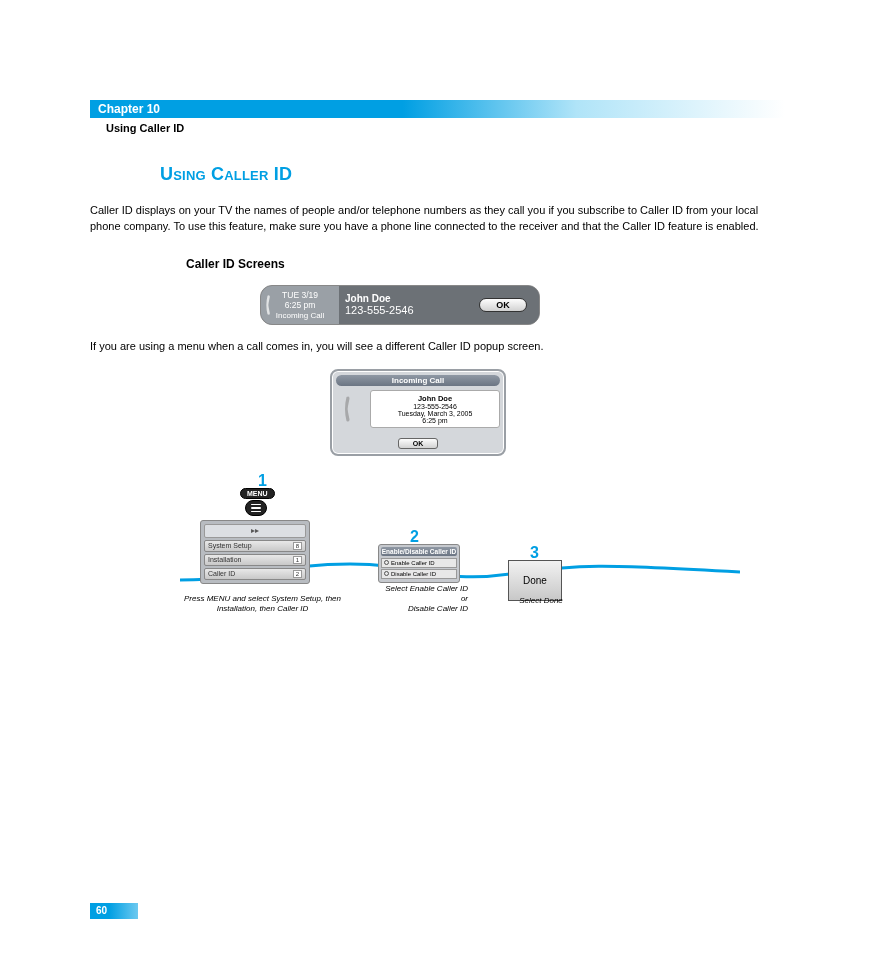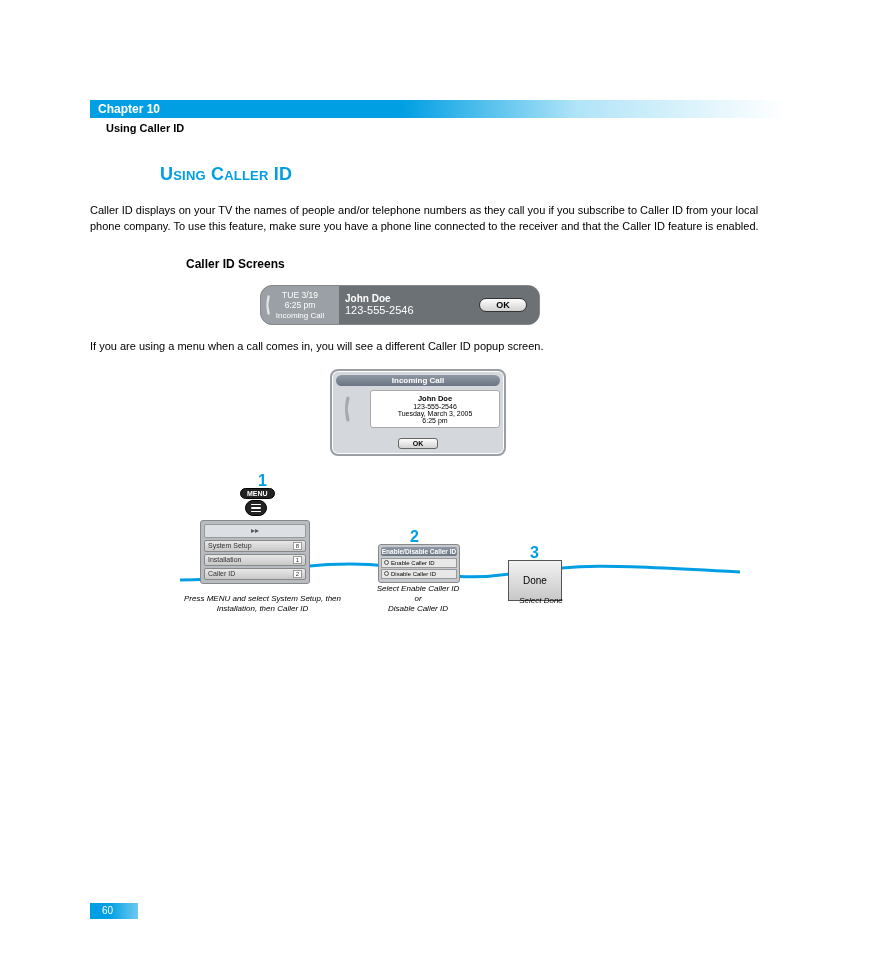--- a/index.html
+++ b/index.html
@@ -297,21 +297,21 @@
   }
   .radio-dot{
     width:5px;height:5px;border:1px solid #555;border-radius:50%;display:inline-block;
   }
   .step2-caption {
     position: absolute;
     left: 158px; top: 108px;
     width: 100px;
     font-size: 8px;
     font-style: italic;
-    text-align: center;
+    text-align: right;
     line-height: 1.25;
   }
 
   .done-btn {
     position: absolute;
     left: 298px; top: 84px;
     background: linear-gradient(#f2f2f2,#c8c8c8);
     border: 1px solid #555;
     border-radius: 0;
     font-size: 10px;
@@ -328,23 +328,23 @@
 
   .page-num-box {
     position: absolute;
     left: 90px;
     bottom: 35px;
     width: 48px;
     height: 16px;
     background: linear-gradient(to right, #009fe3 40%, #6dc9f0 100%);
     color: #fff;
     font-size: 10px;
-    font-weight: normal;
+    font-weight: bold;
     line-height: 16px;
-    padding-left: 12px;
+    padding-left: 6px;
   }
 </style>
 </head>
 <body>
 
 <div class="page">
 
   <div class="chapter-bar">Chapter 10</div>
   <div class="section-label">Using Caller ID</div>
 

